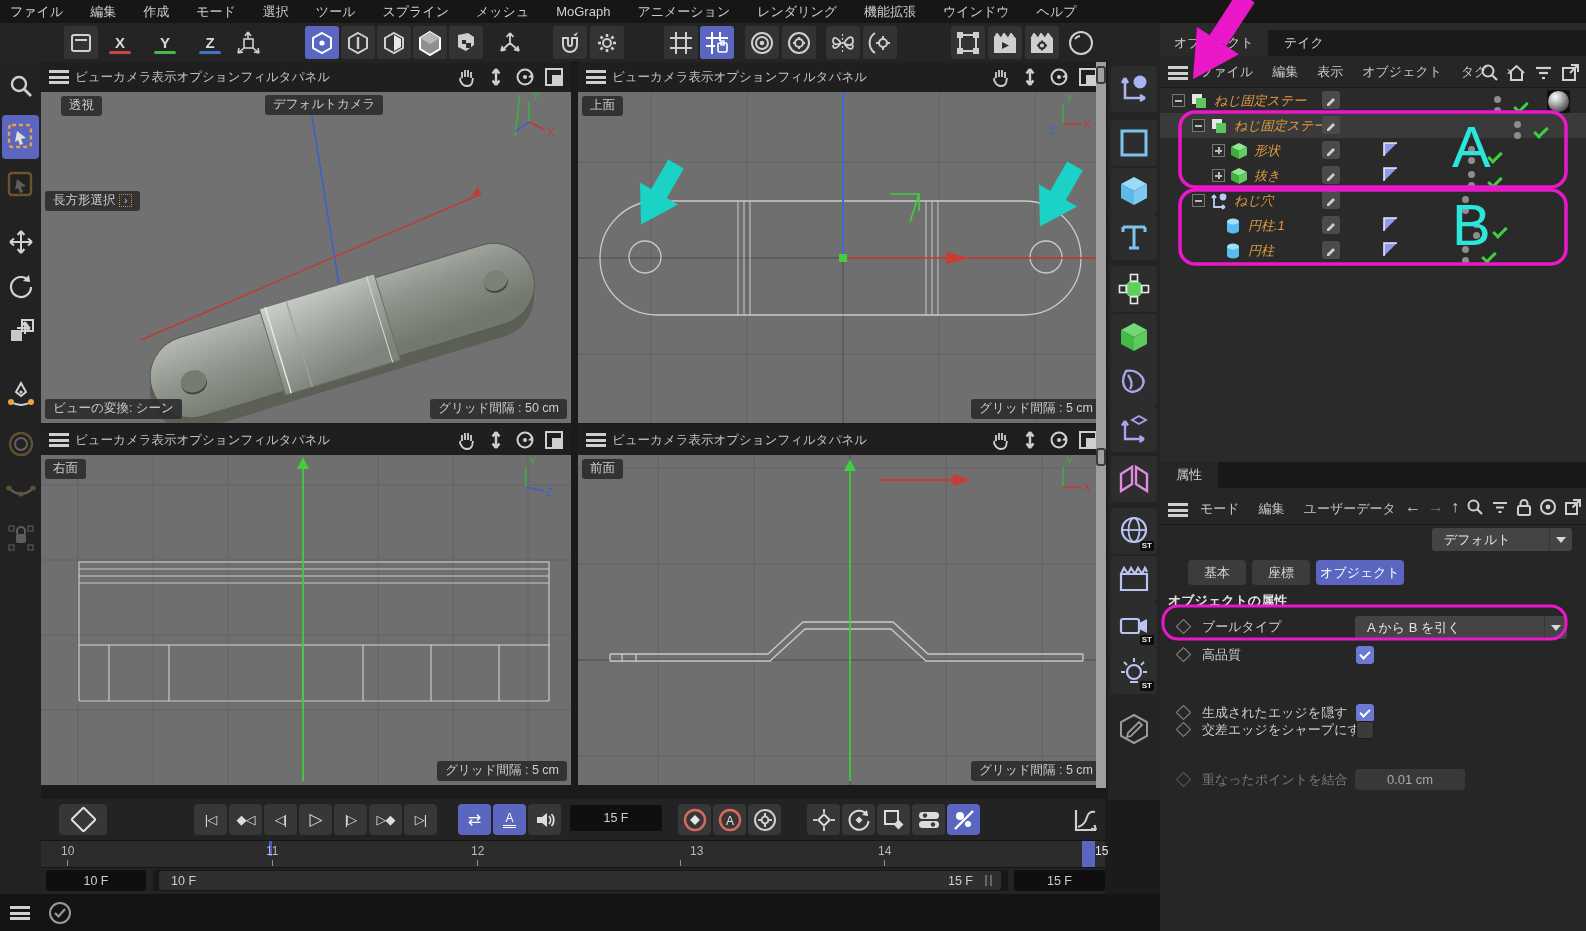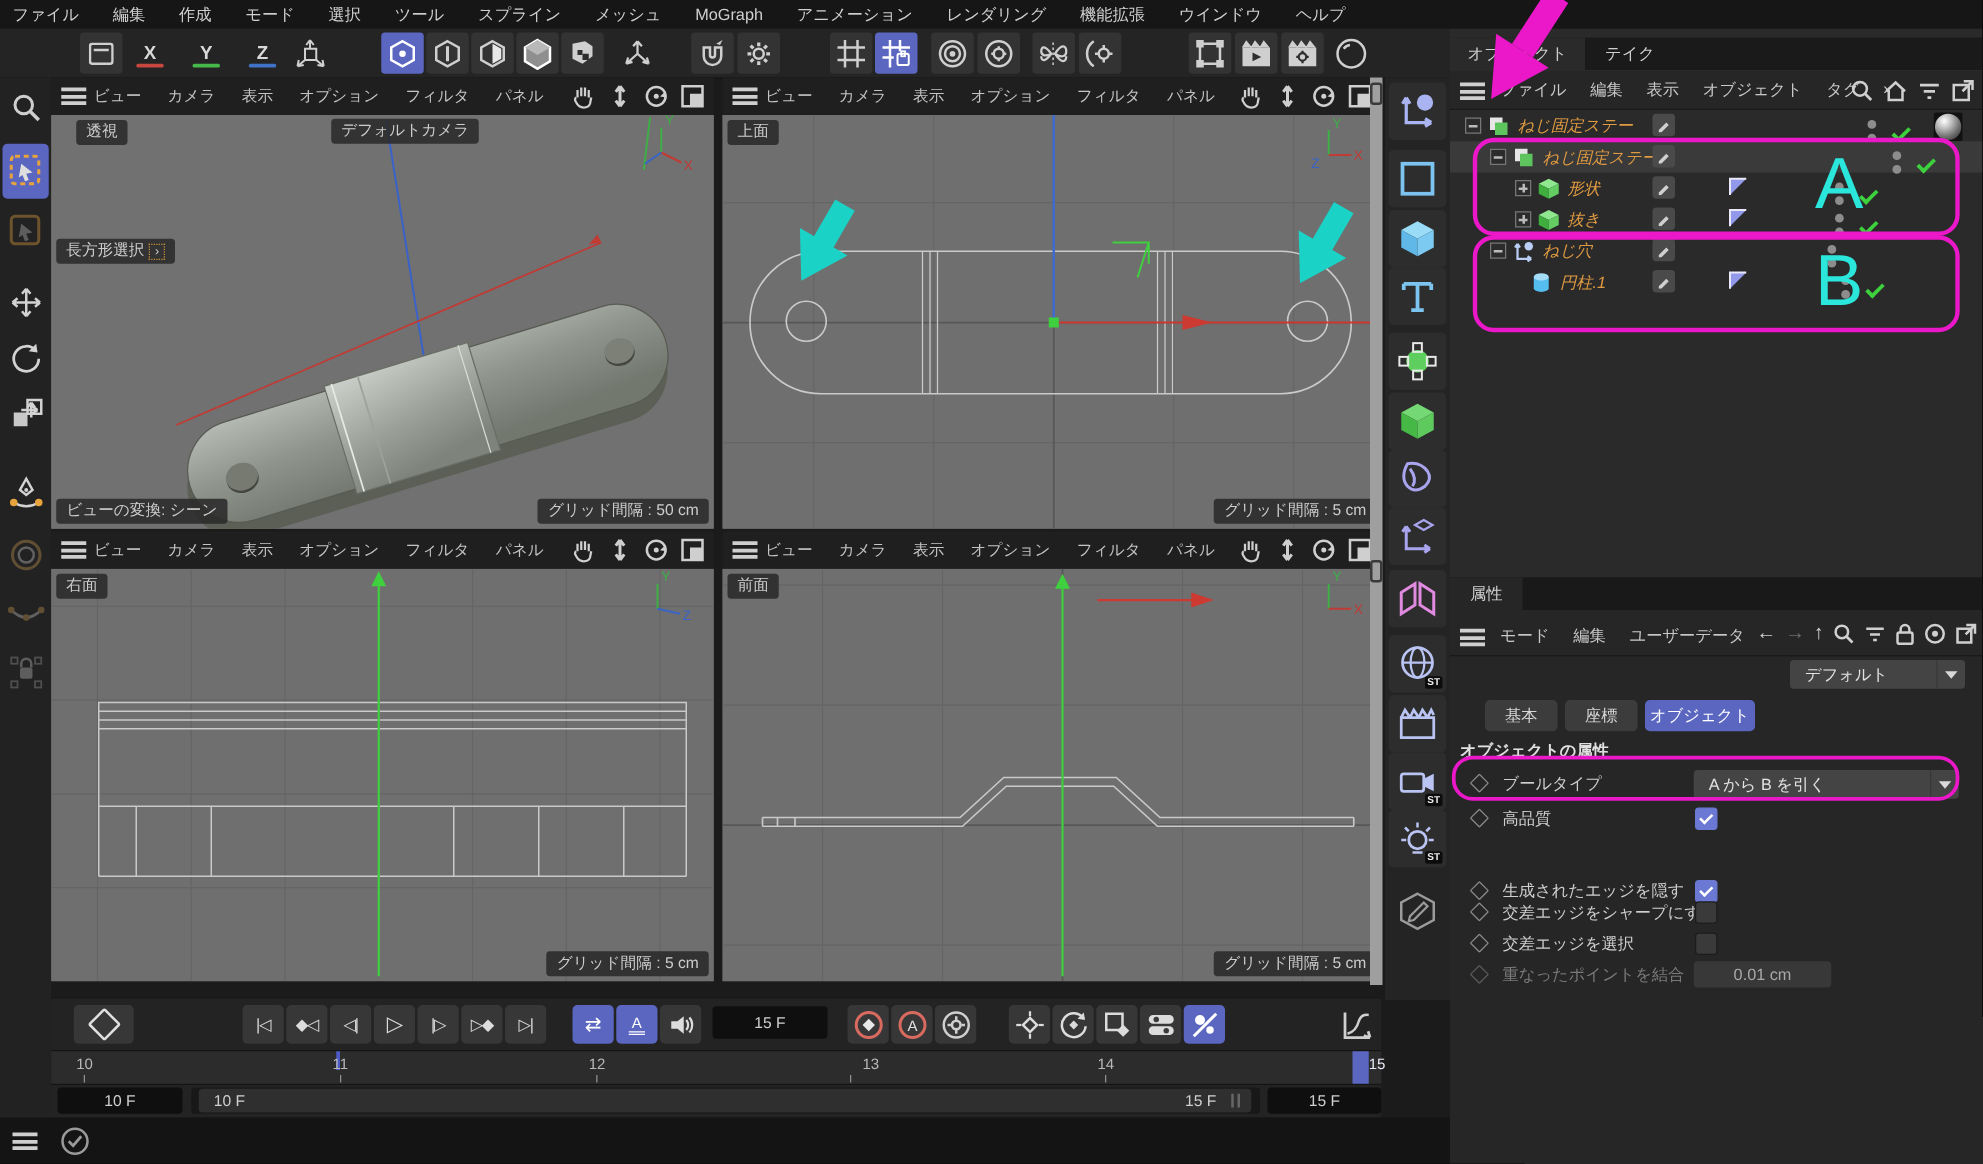--- a/index.html
+++ b/index.html
@@ -19,21 +19,21 @@
   .axisletter{font-size:15px;color:#d8d8d8;font-weight:bold;line-height:1;}
   .axisbar{position:absolute;left:6px;right:6px;bottom:5px;height:3px;border-radius:2px;}
   
   #leftbar{left:0;top:62px;width:41px;height:833px;background:#222222;}
   .lbtn{position:absolute;left:2px;width:37px;height:40px;border-radius:4px;display:flex;align-items:center;justify-content:center;}
   .lbtn.sel{background:#5a66c0;}
   .dim{opacity:.38;}
   
   .vp{position:absolute;background:#6f6f6f;}
   .vph{position:absolute;height:30px;background:#1f1f1f;display:flex;align-items:center;gap:0;width:100%;top:-30px;left:0;}
-  .vph .menu{display:flex;gap:21px;margin-left:34px;}
+  .vph .menu{display:flex;margin-left:34px;}
   .vph .menu span{font-size:12.5px;color:#c4c4c4;white-space:nowrap;}
   .vpicons{position:absolute;right:6px;top:4px;display:flex;gap:7px;}
   .vpicons svg{display:block;}
   .hamb{position:absolute;left:8px;top:8px;width:20px;height:14px;
         background:linear-gradient(#cfcfcf,#cfcfcf) 0 0/20px 3px no-repeat,
                    linear-gradient(#cfcfcf,#cfcfcf) 0 5.5px/20px 3px no-repeat,
                    linear-gradient(#cfcfcf,#cfcfcf) 0 11px/20px 3px no-repeat;}
   .chip{position:absolute;background:rgba(42,42,42,.88);border-radius:3px;color:#cdcdcd;font-size:12.5px;padding:1px 8px 2px;white-space:nowrap;}
   
   #rightstrip{left:1108px;top:62px;width:52px;height:738px;background:#242424;}
@@ -919,20 +919,38 @@
             <path d="M2,10 L8,4 l2,2 L4,12 Z M2,10 l0,2 2,0" fill="#cfcfcf"></path>
           </svg>
         </div>
       <div class="ctl dots" style="left:188px;top:4px"></div>
       <div class="ctl gcheck" style="left:200px;top:6px"></div>
       <svg class="ctl" style="left:222px" width="17" height="17">
           <polygon points="2,2 15,2 2,15" fill="#9298ea"></polygon>
           <path d="M2,15 V2 H15" fill="none" stroke="#e8e8f8" stroke-width="1.6"></path>
         </svg>
     </div>
+    <div class="treerow" style="top:215px">
+      <svg width="18" height="18" style="margin-left:64px">
+          <path d="M3,4.5 V13.5 A6,3 0 0 0 15,13.5 V4.5" fill="#55bdf0"></path>
+          <ellipse cx="9" cy="4.5" rx="6" ry="3" fill="#a5ddf8"></ellipse>
+        </svg>
+      <span class="nm">円柱</span>
+      <div class="ctl pencilbox" style="left:162px">
+          <svg width="12" height="12">
+            <path d="M2,10 L8,4 l2,2 L4,12 Z M2,10 l0,2 2,0" fill="#cfcfcf"></path>
+          </svg>
+        </div>
+      <div class="ctl dots" style="left:188px;top:4px"></div>
+      <div class="ctl gcheck" style="left:200px;top:6px"></div>
+      <svg class="ctl" style="left:222px" width="17" height="17">
+          <polygon points="2,2 15,2 2,15" fill="#9298ea"></polygon>
+          <path d="M2,15 V2 H15" fill="none" stroke="#e8e8f8" stroke-width="1.6"></path>
+        </svg>
+    </div>
   </div>
 
   <div id="attr" class="abs">
     <div class="top"></div>
     <div class="atab">属性</div>
     <div class="pmenu" style="top:32px">
       <div class="hamb" style="top:9px"></div>
       <div class="items">
         <span>モード</span>
         <span>編集</span>
@@ -994,25 +1012,20 @@
       <div class="ck checked" style="left:196px;top:4px"></div>
     </div>
     <div class="arow" style="top:238px">
       <div class="diam" style="margin-left:18px"></div>
       <span class="lbl">生成されたエッジを隠す</span>
       <div class="ck checked" style="left:196px;top:4px"></div>
     </div>
     <div class="arow" style="top:255px">
       <div class="diam" style="margin-left:18px"></div>
       <span class="lbl">交差エッジをシャープにする</span>
-      <div class="ck" style="left:196px;top:4px"></div>
-    </div>
-    <div class="arow" style="top:280px">
-      <div class="diam" style="margin-left:18px"></div>
-      <span class="lbl">交差エッジを選択</span>
       <div class="ck" style="left:196px;top:4px"></div>
     </div>
     <div class="arow disabled" style="top:305px">
       <div class="diam" style="margin-left:18px"></div>
       <span class="lbl">重なったポイントを結合</span>
       <div class="field" style="position:absolute;left:195px;top:2px;width:110px;height:21px">0.01 cm</div>
     </div>
   </div>
 
   <div id="timeline" class="abs">

